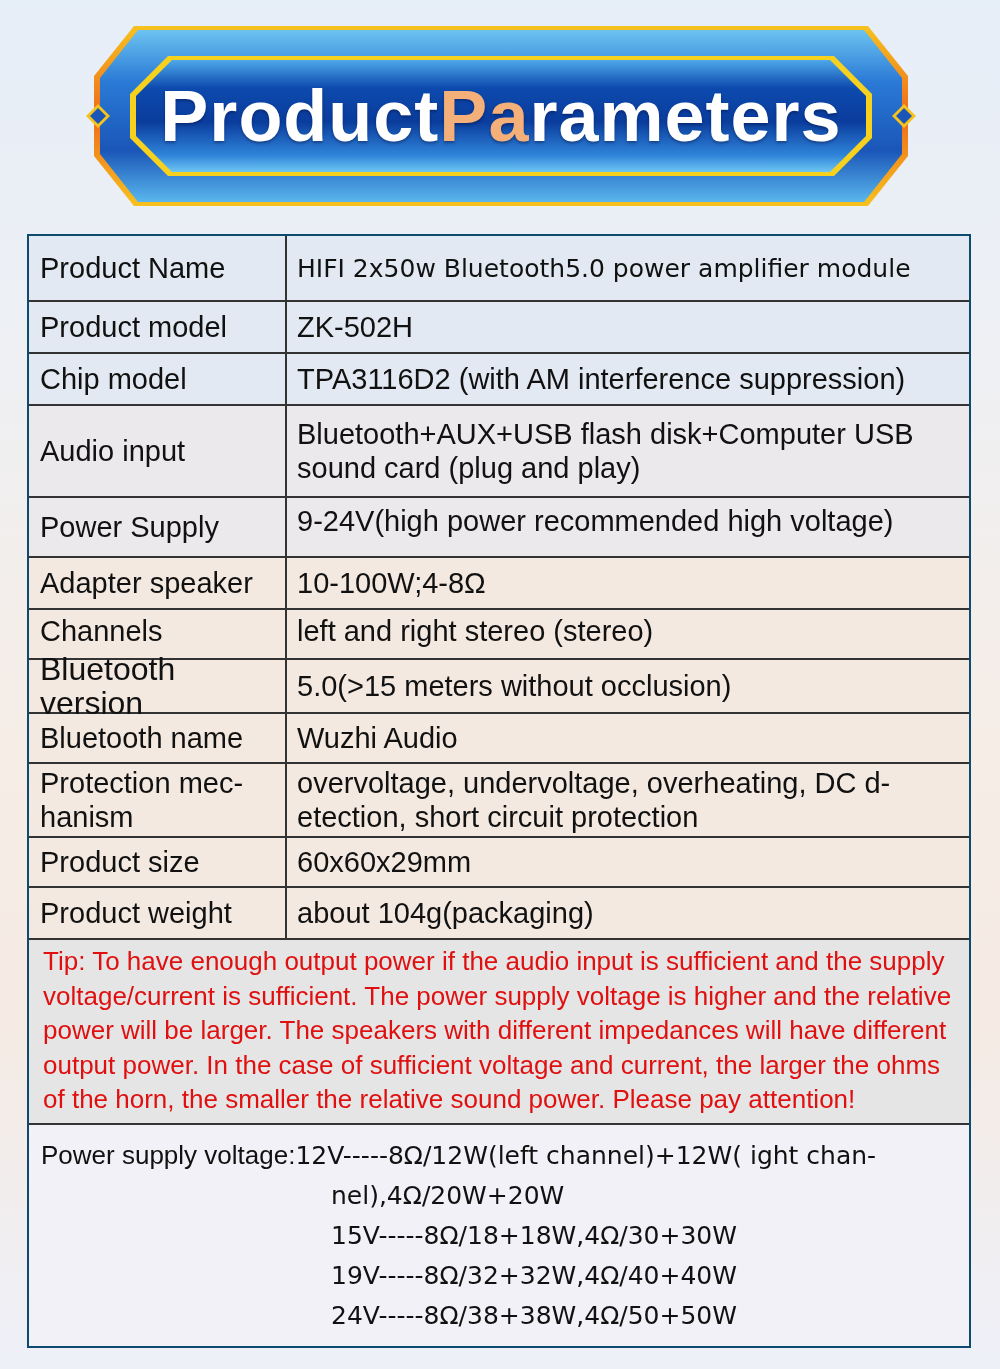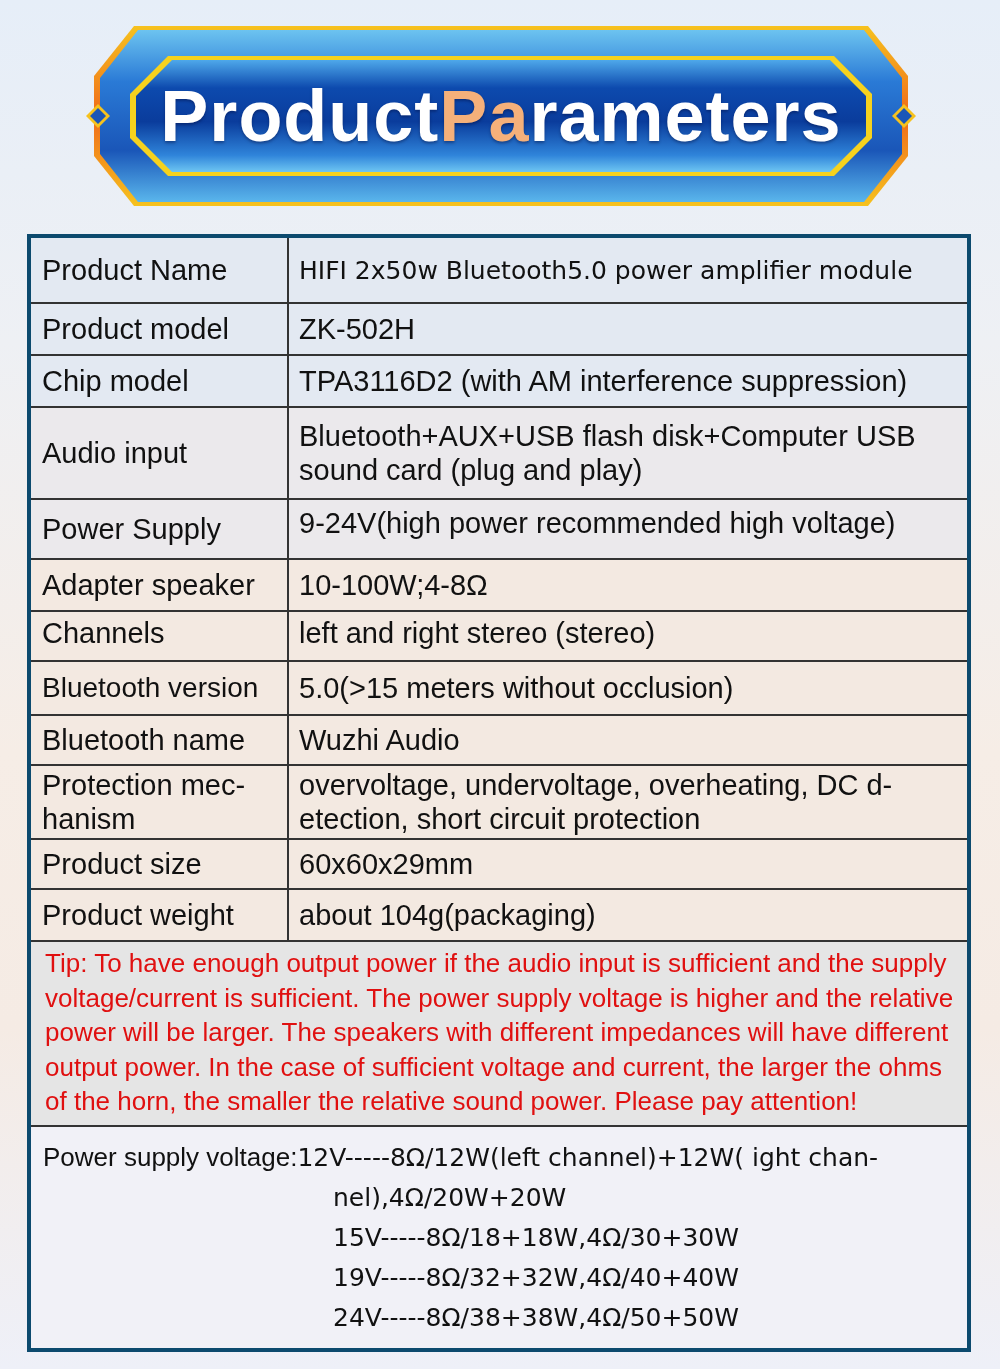--- a/index.html
+++ b/index.html
@@ -13,21 +13,21 @@
   .banner-title{
     position:absolute;left:0;top:0;width:830px;height:180px;
     display:flex;align-items:center;justify-content:center;
     font-family:"Liberation Sans",sans-serif;font-weight:bold;font-size:72px;letter-spacing:1px;
     color:#ffffff;text-shadow:0 2px 3px rgba(0,0,40,0.35);
   }
   .banner-title .accent{color:#f5b07a;}
 
   .table{
     position:absolute;left:27px;top:234px;width:944px;
-    border:4px solid #0c4a6e;box-sizing:border-box;
+    border:2px solid #0c4a6e;box-sizing:border-box;
   }
   .row{display:flex;border-bottom:2px solid #333;box-sizing:border-box;}
   .cell-label{
     width:258px;border-right:2px solid #333;box-sizing:border-box;
     padding:0 0 0 11px;font-size:29px;color:#111;display:flex;align-items:center;line-height:34px;
   }
   .cell-value{
     flex:1;padding:0 0 0 10px;font-size:29px;color:#111;display:flex;align-items:center;line-height:34px;
   }
   .bg-blue{background:#e3e9f2;}
@@ -111,21 +111,21 @@
   </div>
   <div class="row bg-warm" style="height:52px">
     <div class="cell-label">Adapter speaker</div>
     <div class="cell-value">10-100W;4-8Ω</div>
   </div>
   <div class="row bg-warm" style="height:50px;align-items:flex-start">
     <div class="cell-label" style="height:100%;align-items:flex-start;padding-top:4px">Channels</div>
     <div class="cell-value" style="padding-top:4px;align-items:flex-start">left and right stereo (stereo)</div>
   </div>
   <div class="row bg-warm" style="height:54px">
-    <div class="cell-label" style="font-size:28px">Bluetooth version</div>
+    <div class="cell-label" style="font-size:32px">Bluetooth version</div>
     <div class="cell-value">5.0(&gt;15 meters without occlusion)</div>
   </div>
   <div class="row bg-warm" style="height:50px">
     <div class="cell-label">Bluetooth name</div>
     <div class="cell-value">Wuzhi Audio</div>
   </div>
   <div class="row bg-warm" style="height:74px">
     <div class="cell-label" style="padding-right:20px">Protection mec-hanism</div>
     <div class="cell-value" style="padding-right:20px">overvoltage, undervoltage, overheating, DC d-etection, short circuit protection</div>
   </div>

